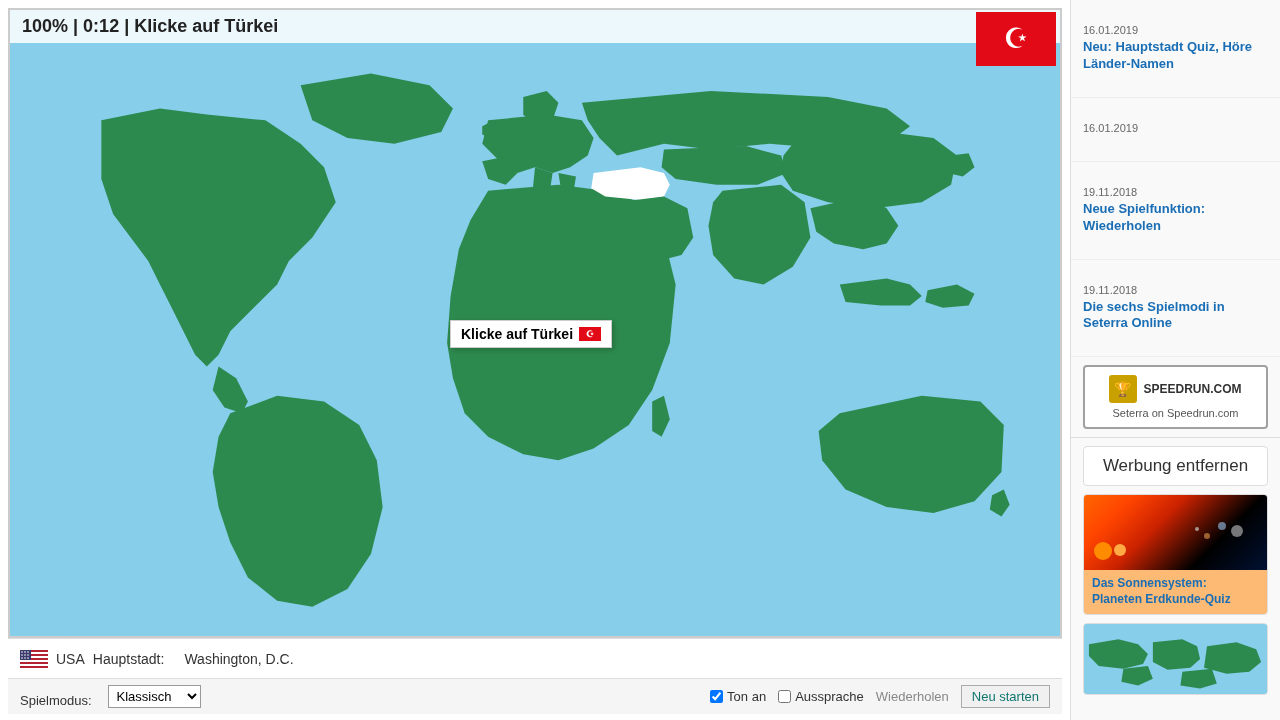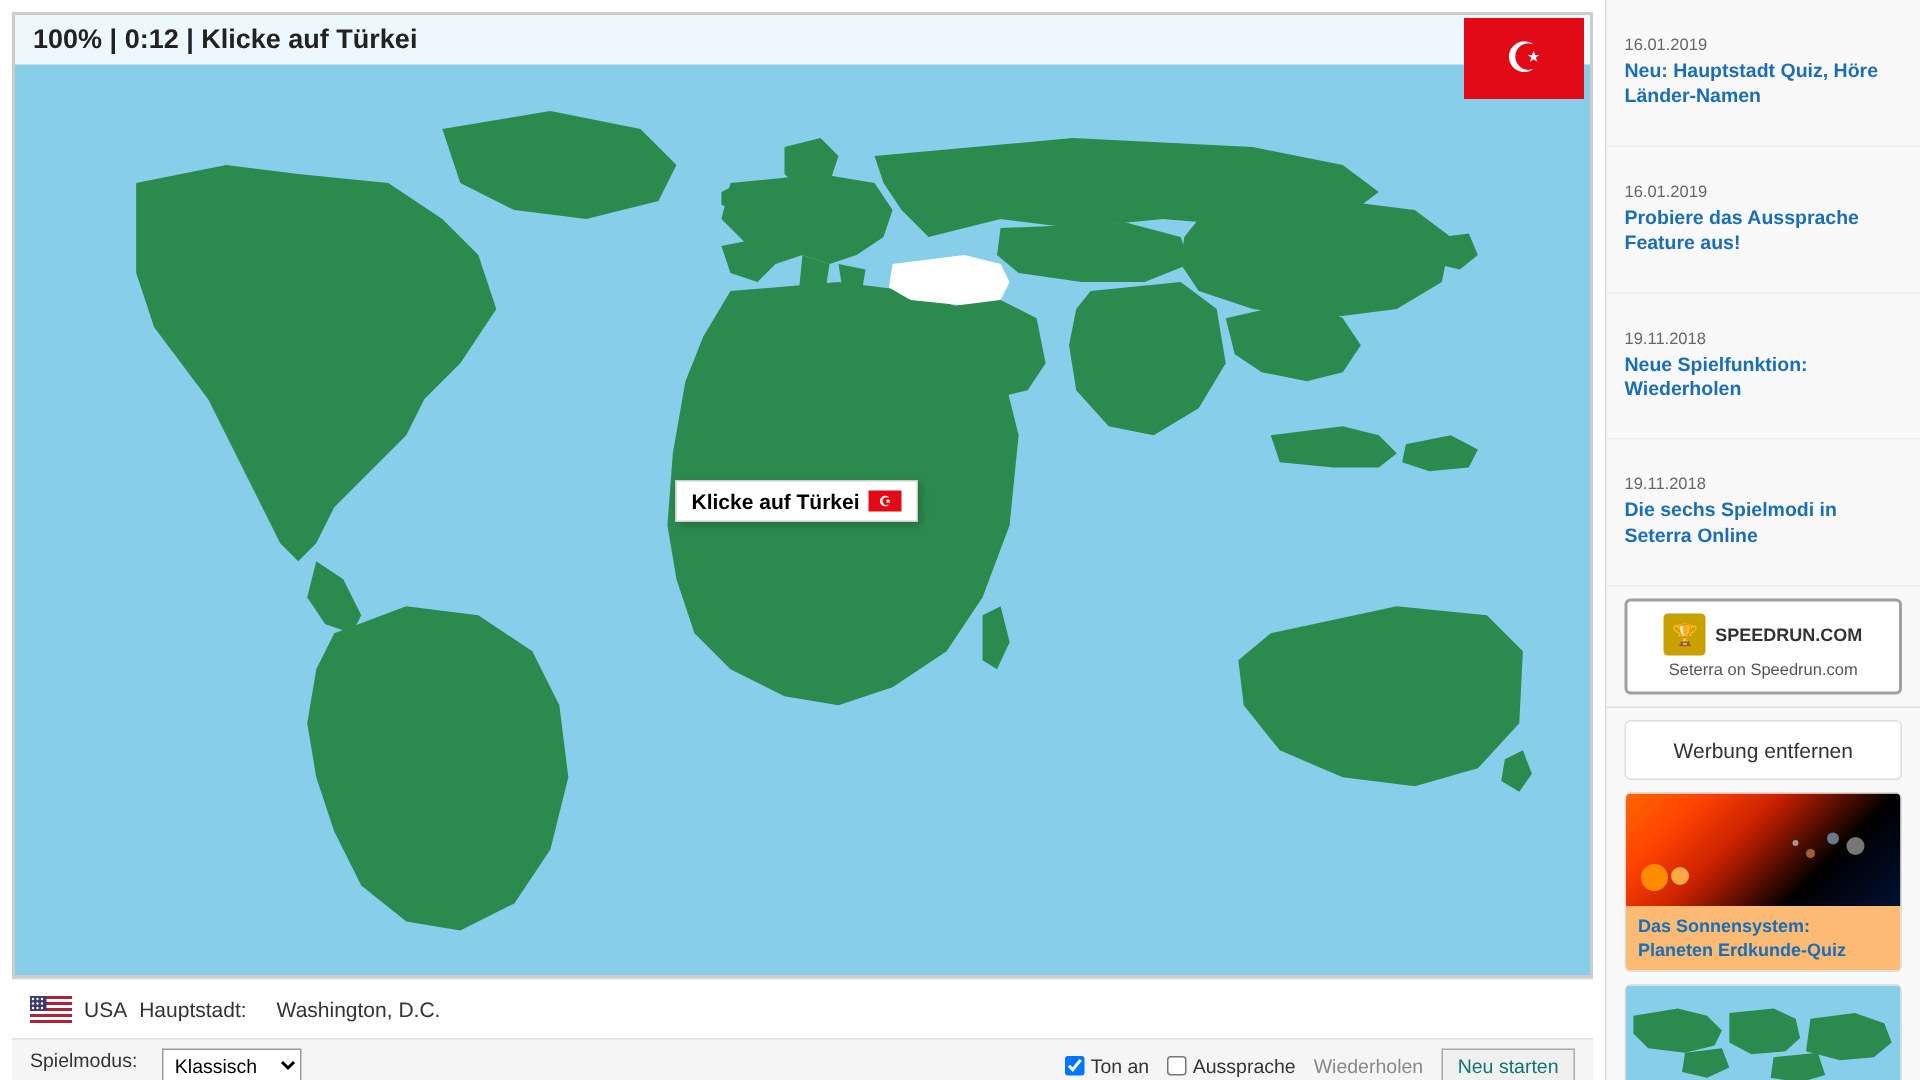--- a/index.html
+++ b/index.html
@@ -135,21 +135,21 @@
     }
 
     .status-text {
       font-size: 14px;
       color: #333;
     }
 
     
     .controls-bar {
       display: flex;
-      align-items: flex-start;
+      align-items: flex-end;
       padding: 6px 12px;
       background: #f5f5f5;
       border-top: 1px solid #ddd;
       font-size: 13px;
       gap: 16px;
       flex-wrap: wrap;
     }
 
     .spielmodus-label {
       font-size: 13px;
@@ -268,21 +268,21 @@
       text-align: center;
     }
 
     .werbung-box {
       margin: 8px 12px;
       border: 1px solid #ddd;
       border-radius: 4px;
       padding: 10px;
       background: white;
       text-align: center;
-      font-size: 14px;
+      font-size: 17px;
       color: #333;
       cursor: pointer;
       height: 40px;
       display: flex;
       align-items: center;
       justify-content: center;
     }
 
     .planet-box {
       margin: 8px 12px;
@@ -495,21 +495,20 @@
 
 <div class="sidebar">
 
   <div class="sidebar-item">
     <div class="sidebar-date">16.01.2019</div>
     <div class="sidebar-title">Neu: Hauptstadt Quiz, Höre Länder-Namen</div>
   </div>
 
   <div class="sidebar-item">
     <div class="sidebar-date">16.01.2019</div>
-    <div class="sidebar-title">Probiere das Aussprache Feature aus!</div>
   </div>
 
   <div class="sidebar-item">
     <div class="sidebar-date">19.11.2018</div>
     <div class="sidebar-title">Neue Spielfunktion: Wiederholen</div>
   </div>
 
   <div class="sidebar-item">
     <div class="sidebar-date">19.11.2018</div>
     <div class="sidebar-title">Die sechs Spielmodi in Seterra Online</div>

